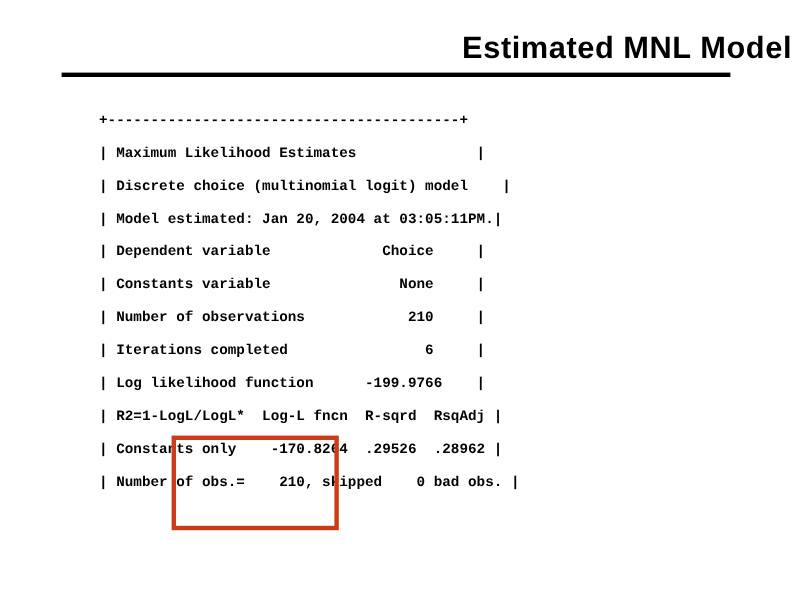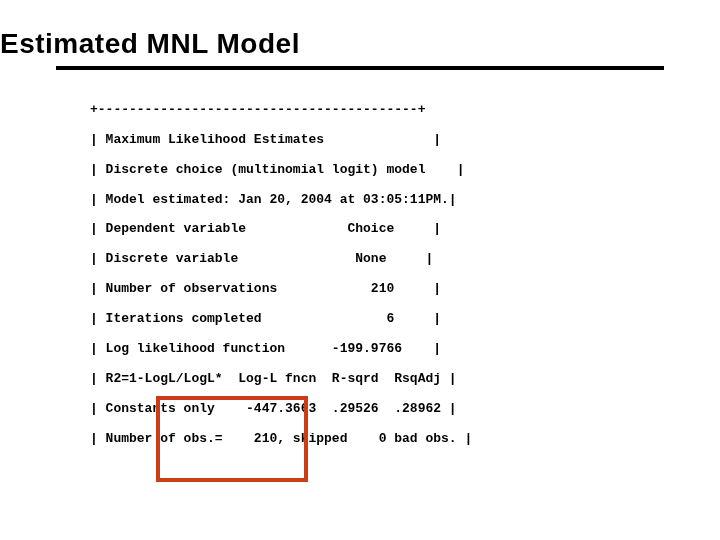--- a/index.html
+++ b/index.html
@@ -6,21 +6,21 @@
     margin: 0;
     padding: 0;
     width: 720px;
     height: 540px;
     background: #fff;
     font-family: Georgia, 'Times New Roman', serif;
     color: #000;
     overflow: hidden;
   }
   .title {
-    text-align: left;
+    text-align: right;
     font-family: Arial, Helvetica, sans-serif;
     font-weight: 900;
     font-size: 28px;
     margin: 28px 0 6px 0;
     letter-spacing: 0.5px;
   }
   .hr {
     border: none;
     border-top: 4px solid #000;
     margin: 0 56px 18px 56px;
@@ -53,31 +53,31 @@
 <span>+-----------------------------------------+
 </span>
 <span>| Maximum Likelihood Estimates              |
 </span>
 <span>| Discrete choice (multinomial logit) model    |
 </span>
 <span>| Model estimated: Jan 20, 2004 at 03:05:11PM.|
 </span>
 <span>| Dependent variable             Choice     |
 </span>
-<span>| Discrete variable               None     |
+<span>| Constants variable               None     |
 </span>
 <span>| Number of observations            210     |
 </span>
 <span>| Iterations completed                6     |
 </span>
 <span>| Log likelihood function      -199.9766    |
 </span>
 <span>| R2=1-LogL/LogL*  Log-L fncn  R-sqrd  RsqAdj |
 </span>
-<span>| Constants only    -447.3663  .29526  .28962 |
+<span>| Constants only    -170.8264  .29526  .28962 |
 </span>
 <span>| Number of obs.=    210, skipped    0 bad obs. |
 </span>
 
 
 
 
 
 <div class="coef-highlight" id="hl" style="left: 66px; top: 308px; width: 152px; height: 86px;"></div>
 </div>

